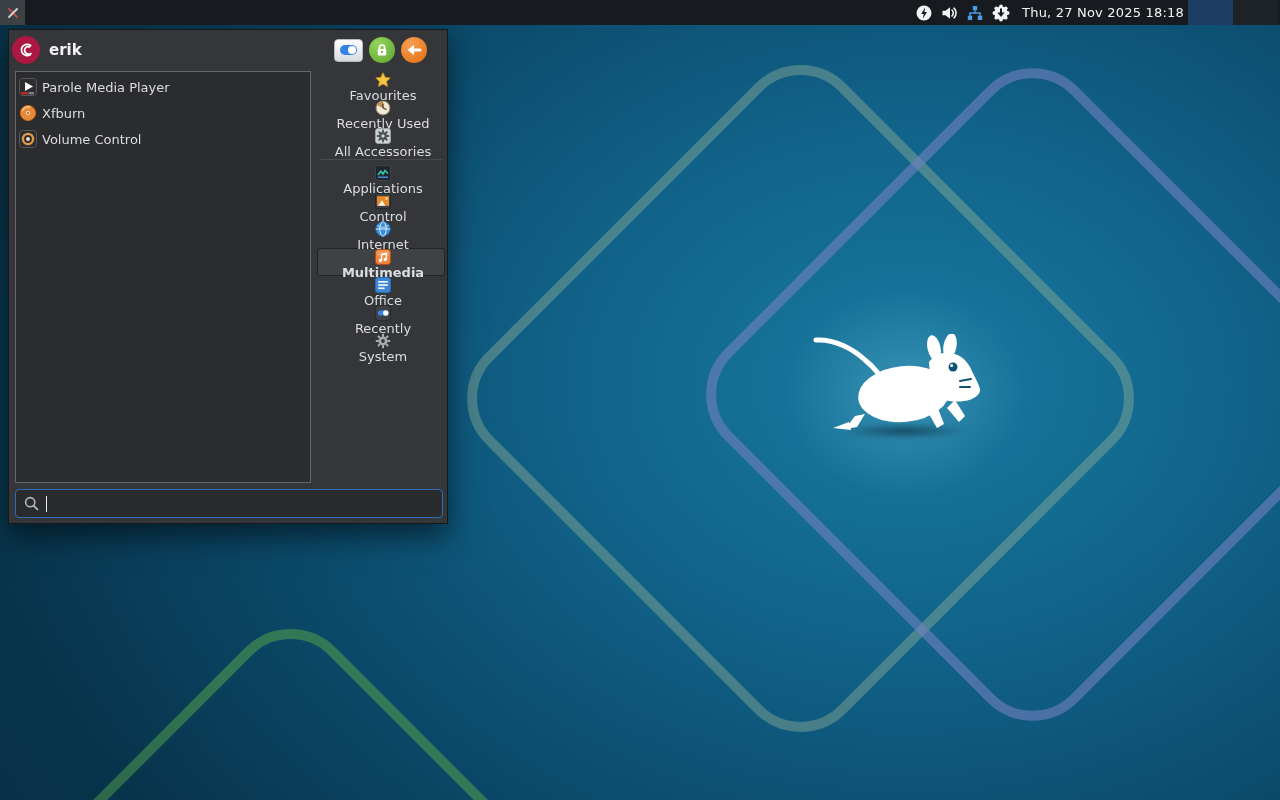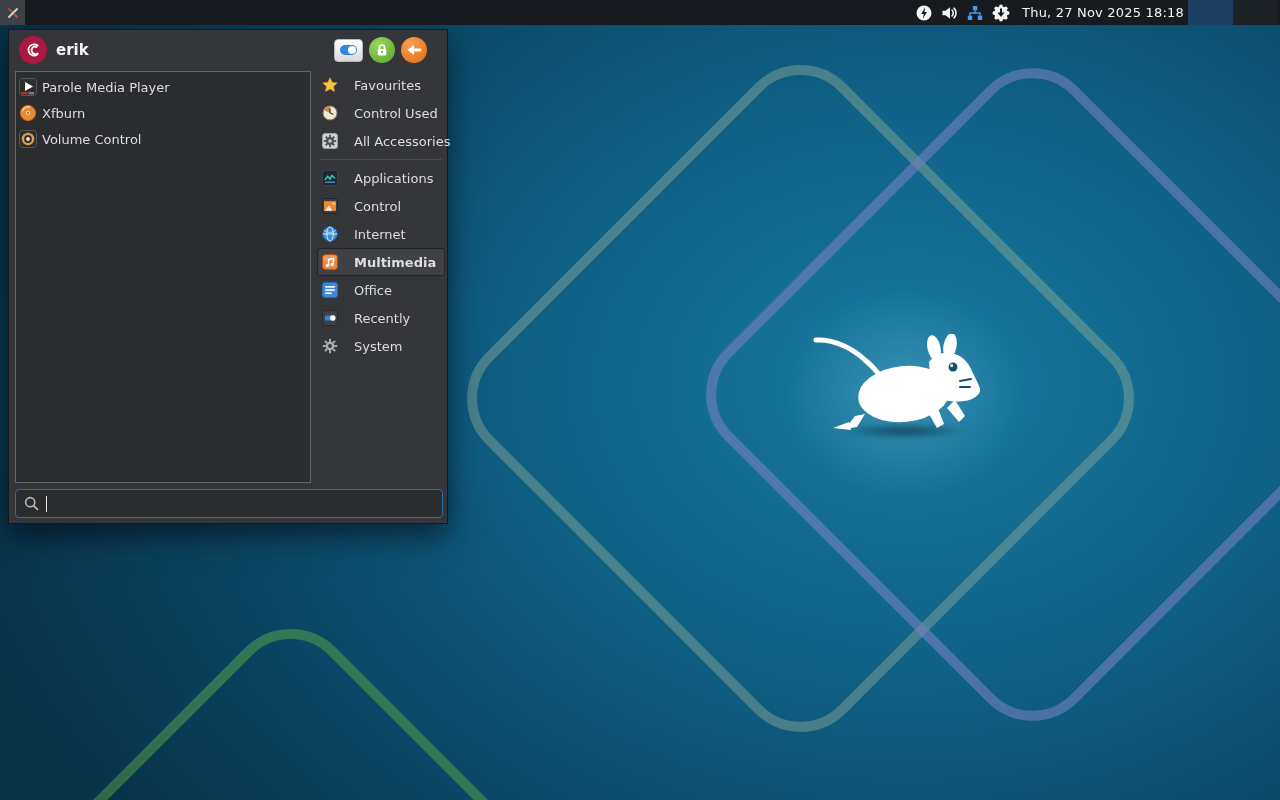--- a/index.html
+++ b/index.html
@@ -34,41 +34,41 @@
   .clock{color:#f2f3f5;font-size:13px;letter-spacing:.2px;margin-right:4px;white-space:nowrap;}
   .pager{display:flex;height:25px;margin-right:2px;}
   .ws{width:45px;height:25px;}
   .ws.active{background:#1e3e63;}
   .ws.inactive{background:#1d2226;}
 
   
   .menu{position:absolute;left:8px;top:29px;width:440px;height:495px;background:#35363a;
     border:1px solid #17181a;box-shadow:0 12px 28px rgba(0,0,0,.55);z-index:40;}
   .menu-header{position:absolute;left:0;top:0;right:13px;height:40px;display:flex;align-items:center;
-    padding:0 7px 0 10px;}
+    padding:0 7px 0 3px;}
   .logo{width:28px;height:28px;flex:0 0 auto;}
   .username{margin-left:9px;color:#f4f4f4;font-size:15px;font-weight:bold;}
   .hdr-buttons{margin-left:auto;display:flex;align-items:center;gap:6px;}
   .toggle-btn{width:29px;height:23px;border-radius:4px;background:linear-gradient(#ffffff,#d9dadc);
     border:1px solid #b8b9bb;display:flex;align-items:center;justify-content:center;cursor:pointer;}
   .mini-toggle{width:17px;height:10px;border-radius:5px;background:#3584e4;position:relative;}
   .mini-toggle::after{content:"";position:absolute;right:1px;top:1px;width:8px;height:8px;border-radius:50%;background:#fff;}
   .round-btn{width:26px;height:26px;border-radius:50%;display:flex;align-items:center;justify-content:center;cursor:pointer;}
   .lock-btn{background:radial-gradient(circle at 35% 28%, #96d65e, #5ca32e);}
   .logout-btn{background:radial-gradient(circle at 35% 28%, #f8a055, #e06c0e);}
 
   .list-pane{position:absolute;left:6px;top:41px;width:296px;height:412px;background:#2b2c2e;
     border:1px solid #656667;padding:2px 1px;}
   .app-row{height:26px;display:flex;align-items:center;gap:5px;padding-left:2px;
     color:#dcdde0;font-size:13px;cursor:pointer;white-space:nowrap;}
   .app-icon{width:18px;height:18px;flex:0 0 auto;}
 
   .cat-col{position:absolute;left:308px;top:41px;width:128px;}
-  .cat-row{height:28px;display:flex;align-items:center;gap:16px;padding-left:4px;
-    color:#dcdde0;font-size:13px;border:1px solid transparent;border-radius:3px;cursor:pointer;white-space:nowrap;}
+  .cat-row{height:28px;display:flex;align-items:center;gap:0;padding-left:4px;
+    color:#dcdde0;font-size:13px;border:1px solid transparent;border-radius:3px;cursor:pointer;white-space:nowrap;flex-direction:column;}
   .cat-row.selected{background:#3f4145;border-color:#222327;font-weight:bold;}
   .cat-icon{width:16px;height:16px;flex:0 0 auto;}
   .cat-sep{height:1px;background:#232427;border-bottom:1px solid #4a4b4f;margin:4px 3px;}
 
   .search-box{position:absolute;left:6px;top:459px;width:428px;height:29px;background:#2a2b2d;
     border:1px solid #2e6db4;border-radius:4px;display:flex;align-items:center;padding:0 8px;gap:7px;}
   .caret{width:1px;height:16px;background:#e9e9e9;}
   .search-input{flex:1;background:transparent;border:none;outline:none;color:#eceded;
     font-size:13px;font-family:inherit;padding:0;}
 </style>
@@ -220,21 +220,21 @@
         </svg>
         <span>Favourites</span>
       </div>
       <div class="cat-row">
         <svg class="cat-icon" viewBox="0 0 16 16">
           <circle cx="8" cy="8" r="7" fill="#efe8d6" stroke="#8a7a5a"></circle>
           <path d="M8,8 L8,1 A7,7 0 0 0 1.5,5 Z" fill="#c09055"></path>
           <line x1="8" y1="8" x2="8" y2="3.5" stroke="#4a3a22" stroke-width="1.3"></line>
           <line x1="8" y1="8" x2="11.5" y2="9.5" stroke="#4a3a22" stroke-width="1.3"></line>
         </svg>
-        <span>Control Used</span>
+        <span>Recently Used</span>
       </div>
       <div class="cat-row">
         <svg class="cat-icon" viewBox="0 0 16 16">
           <rect x="0.5" y="0.5" width="15" height="15" rx="2.5" fill="#cdd2d6" stroke="#9aa0a5"></rect>
           <g fill="#4a5055">
             <circle cx="8" cy="8" r="4"></circle>
             <rect x="7.1" y="1.8" width="1.8" height="2.6"></rect>
             <rect x="7.1" y="11.6" width="1.8" height="2.6"></rect>
             <rect x="7.1" y="1.8" width="1.8" height="2.6" transform="rotate(90 8 8)"></rect>
             <rect x="7.1" y="11.6" width="1.8" height="2.6" transform="rotate(90 8 8)"></rect>

